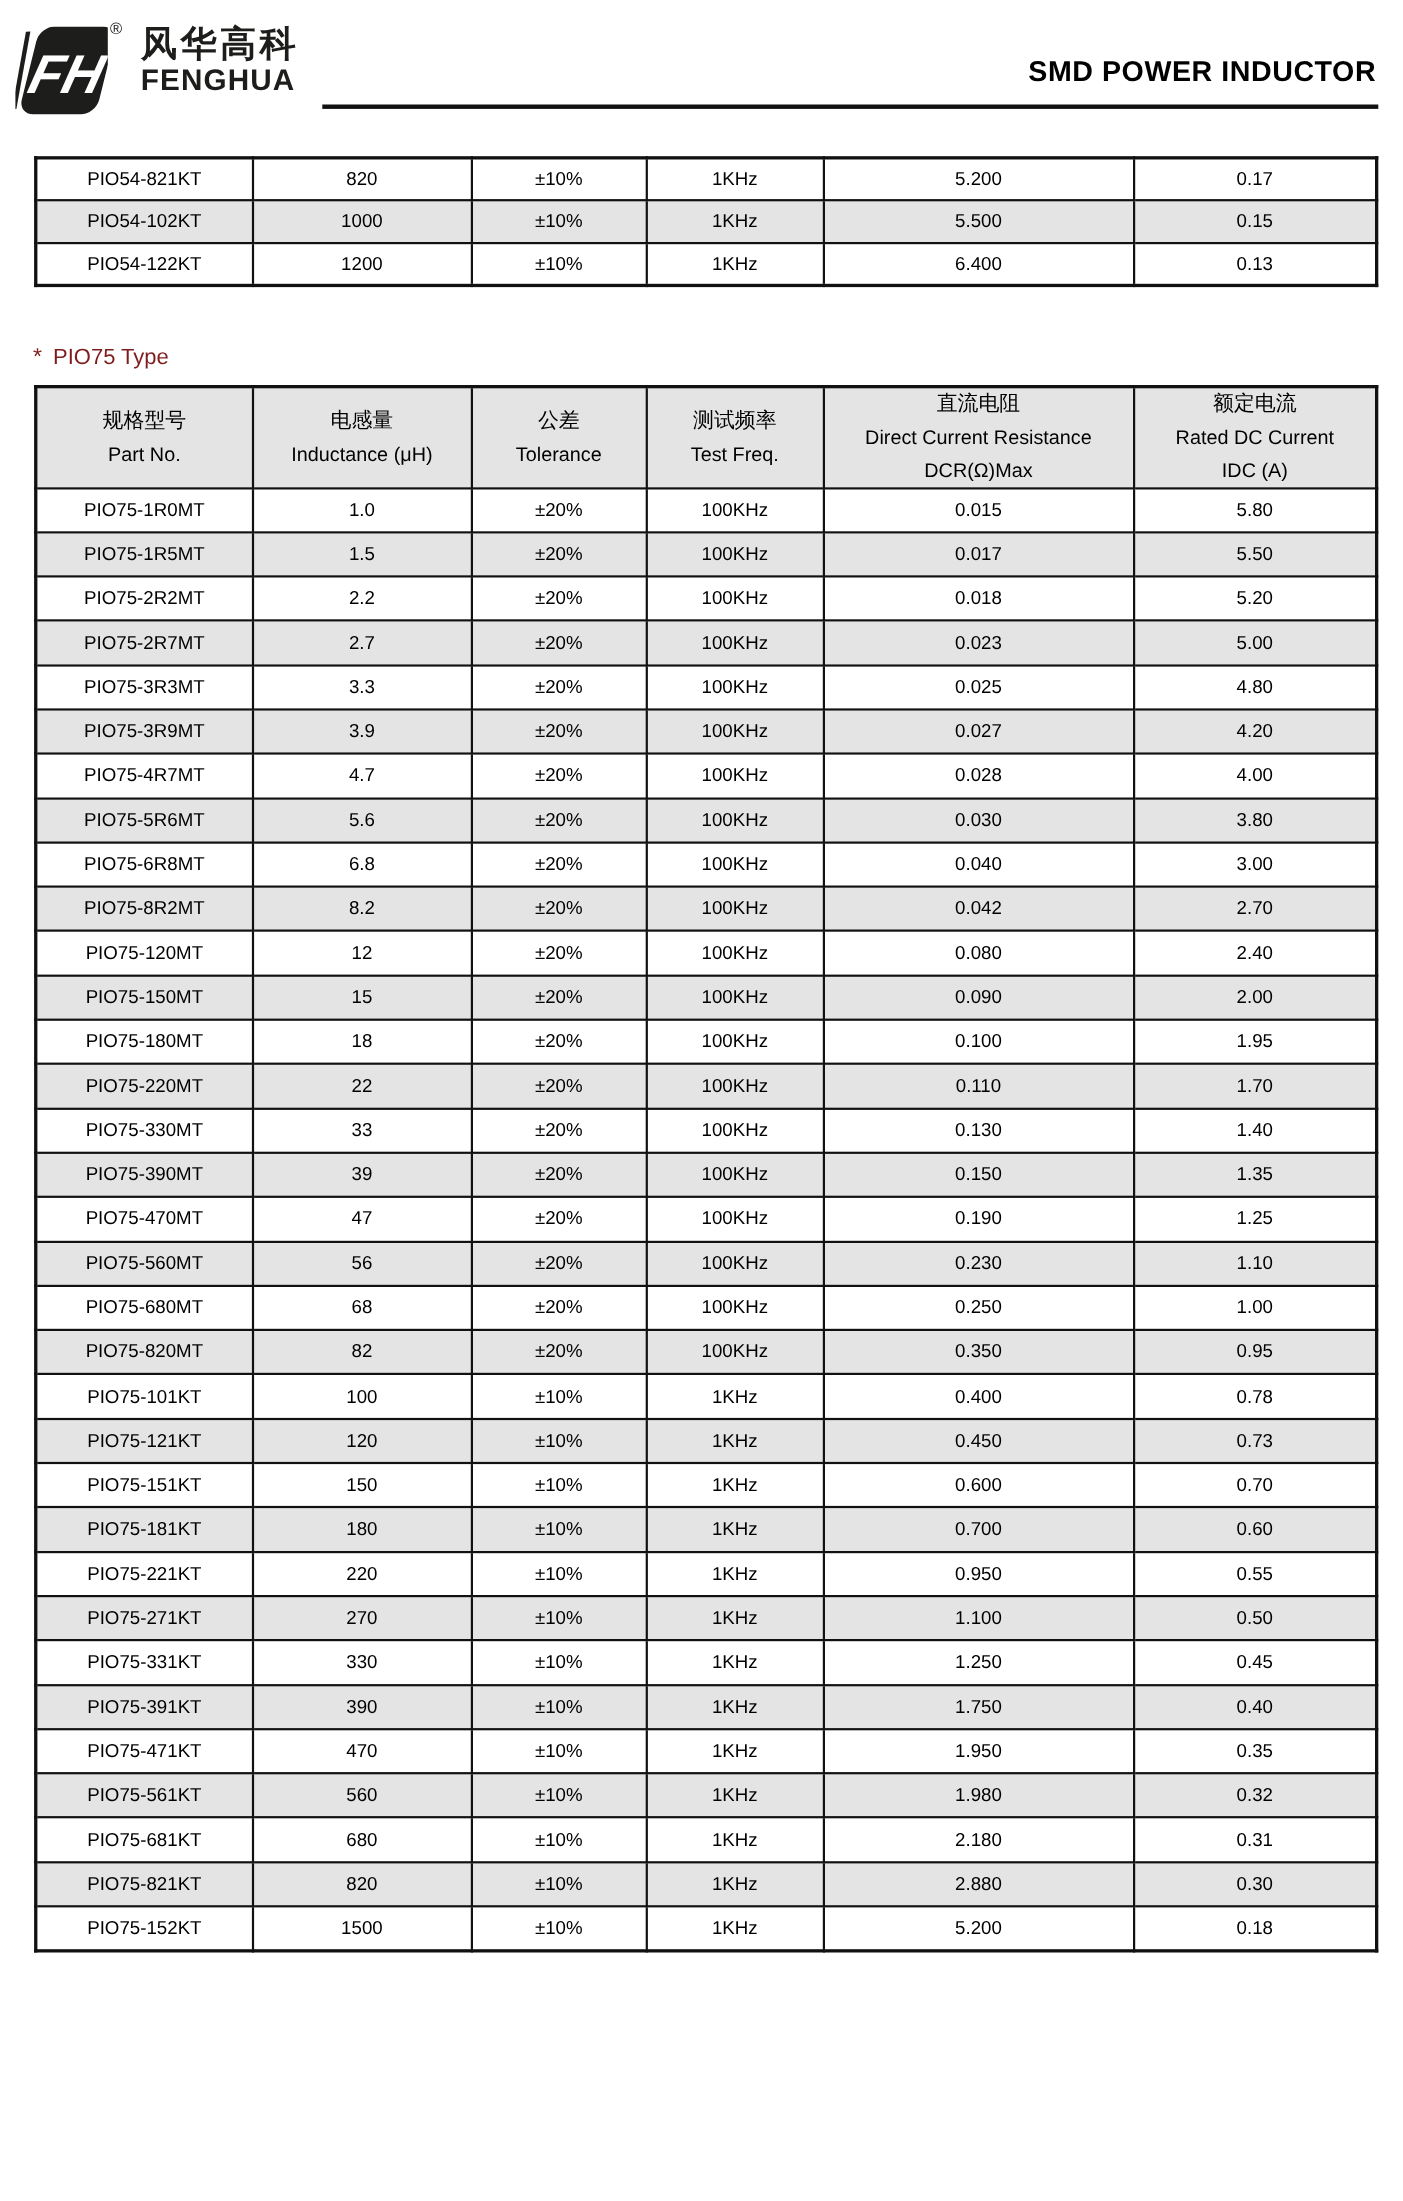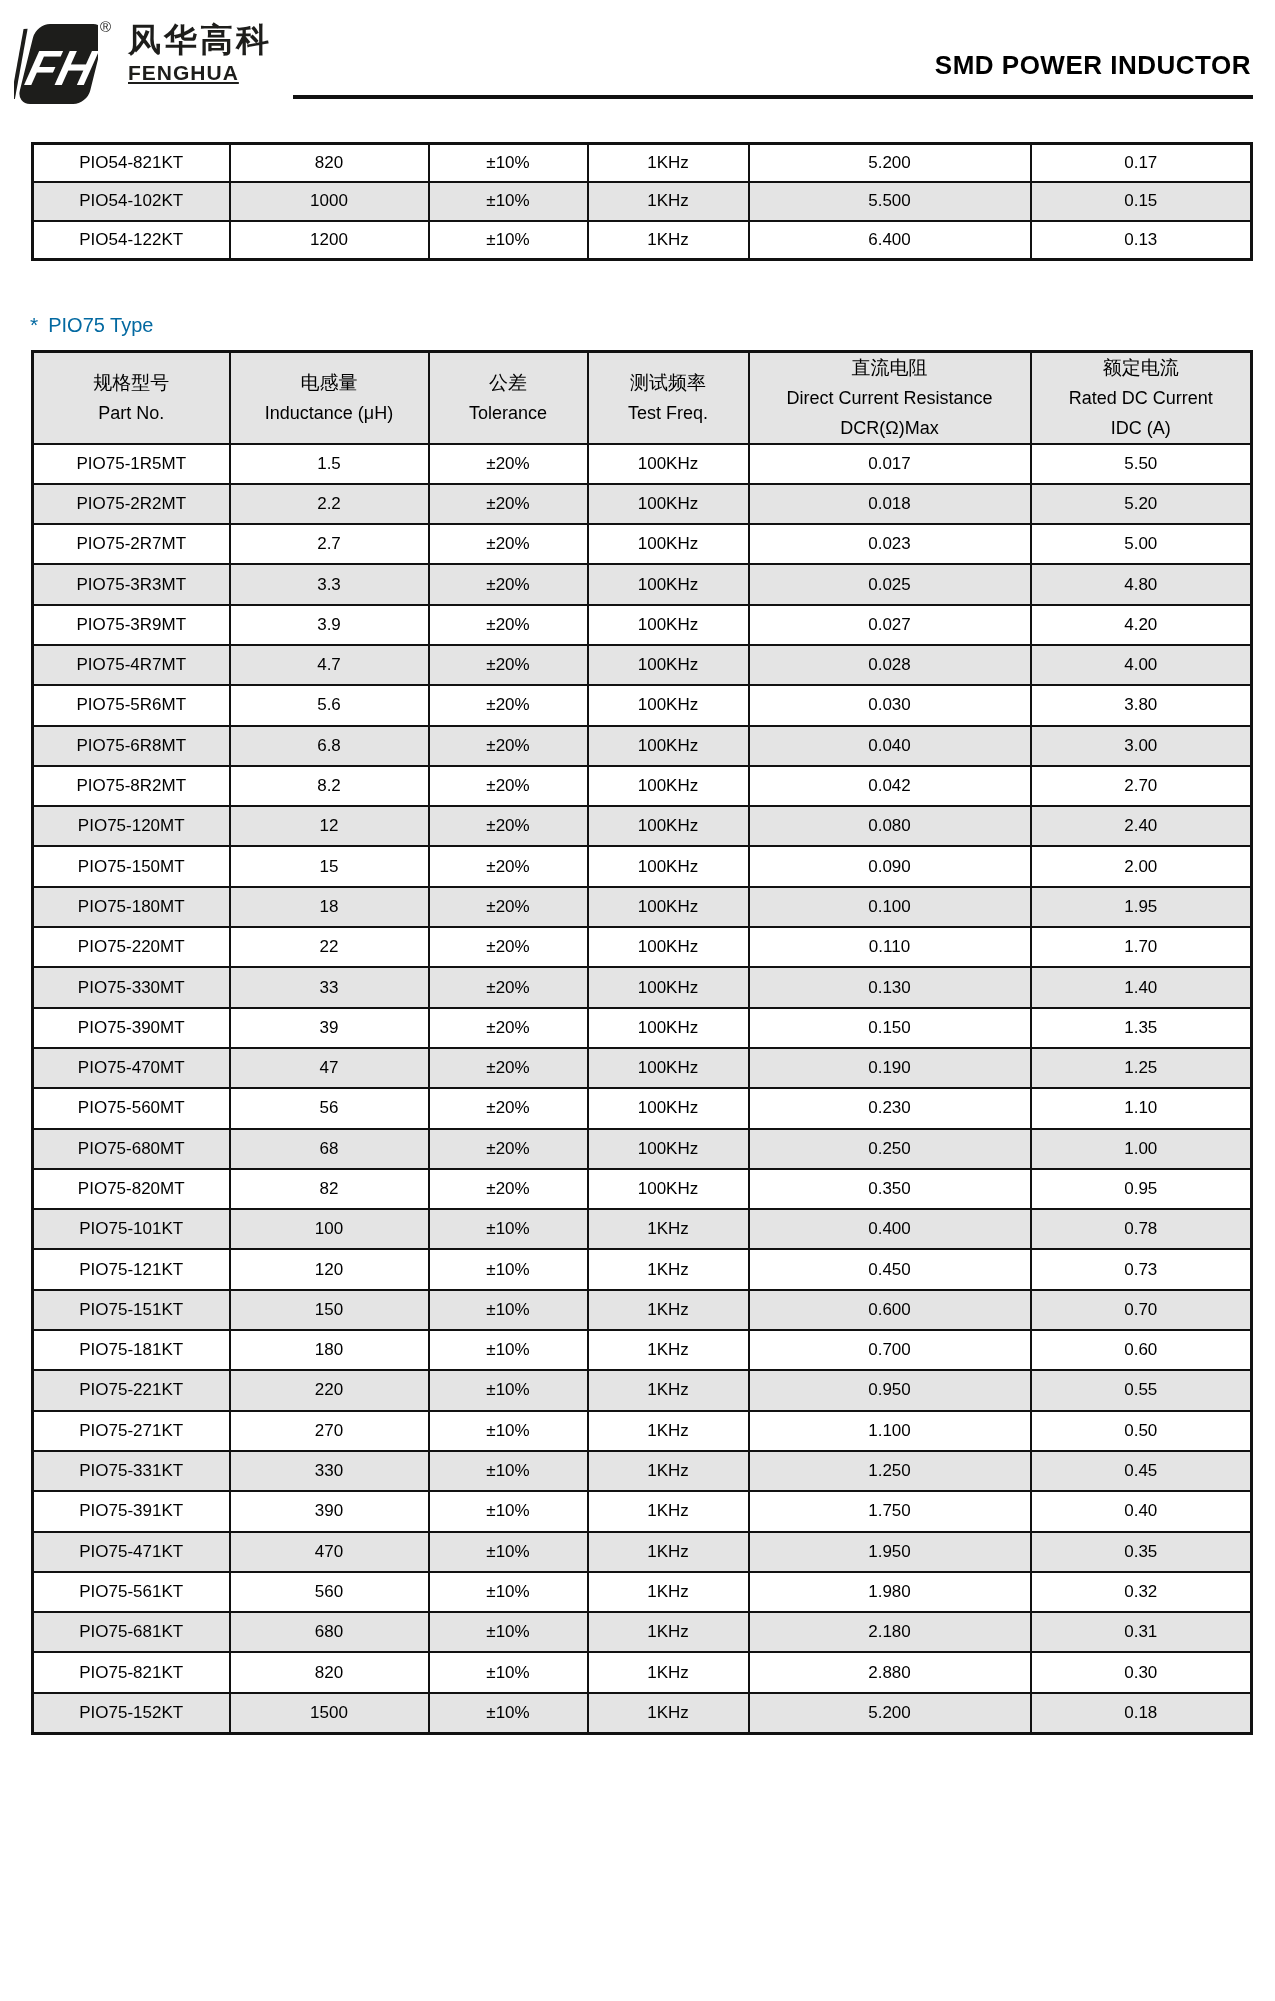--- a/index.html
+++ b/index.html
@@ -8,34 +8,34 @@
     position:relative; width:1275px; height:2001px; background:#ffffff;
     font-family:"Liberation Sans", sans-serif; color:#000;
     overflow:hidden;
   }
   
   .hdr { position:relative; height:100px; }
   .logo-icon { position:absolute; left:14px; top:24px; }
   .reg-mark { position:absolute; left:100px; top:18px; font-size:15px; color:#1d1d1b; }
   .brand { position:absolute; left:128px; top:22px; color:#1d1d1b; }
   .brand-cn { font-size:33px; font-weight:bold; letter-spacing:3px; line-height:36px;text-align:right; }
-  .brand-en { font-size:21px; font-weight:bold; letter-spacing:1px; line-height:30px;text-decoration:underline; }
+  .brand-en { font-size:27px; font-weight:bold; letter-spacing:1px; line-height:30px; }
   .doc-title { position:absolute; right:24px; top:50px; font-size:26px; font-weight:bold; letter-spacing:0.5px; }
   .hdr-rule { position:absolute; left:293px; right:22px; top:95px; height:4px; background:#111; }
   
   table.tbl { border-collapse:collapse; table-layout:fixed; width:1219px; margin-left:31px;
               border:3px solid #111; }
   table.tbl td, table.tbl th { border:2px solid #111; text-align:center; vertical-align:middle;
               font-size:17px; padding:0 4px; overflow:hidden; white-space:nowrap; }
   col.c1 { width:197px; } col.c2 { width:199px; } col.c3 { width:159px; }
   col.c4 { width:161px; } col.c5 { width:282px; } col.c6 { width:221px; }
   table.top-tbl { margin-top:42px;padding-left:20px; }
   table.top-tbl td { height:38.5px; }
   table.top-tbl tbody tr:nth-child(even) td { background:#e4e4e4; }
-  .section-title { margin:52px 0 0 30px; font-size:20px; color:#0369a1; }
+  .section-title { margin:52px 0 0 30px; font-size:20px; color:#7f1d1d; }
   .section-title .marker { display:inline-block; margin-right:10px; font-size:21px; }
   table.main-tbl { margin-top:13px; }
   table.main-tbl thead th { height:91px; background:#e4e4e4; font-weight:normal; }
   table.main-tbl thead .h-cn { font-size:19px; line-height:30px; }
   table.main-tbl thead .h-en { font-size:18px; line-height:30px; }
   table.main-tbl tbody td { height:40.3px; }
   table.main-tbl tbody tr:nth-child(even) td { background:#e4e4e4; }
 </style>
 </head>
 <body>
@@ -134,20 +134,28 @@
         </th>
         <th>
           <div class="h-cn">额定电流</div>
           <div class="h-en">Rated DC Current</div>
           <div class="h-en">IDC (A)</div>
         </th>
       </tr>
     </thead>
     <tbody>
         <tr>
+          <td>PIO75-1R0MT</td>
+          <td>1.0</td>
+          <td>±20%</td>
+          <td>100KHz</td>
+          <td>0.015</td>
+          <td>5.80</td>
+        </tr>
+        <tr>
           <td>PIO75-1R5MT</td>
           <td>1.5</td>
           <td>±20%</td>
           <td>100KHz</td>
           <td>0.017</td>
           <td>5.50</td>
         </tr>
         <tr>
           <td>PIO75-2R2MT</td>
           <td>2.2</td>

